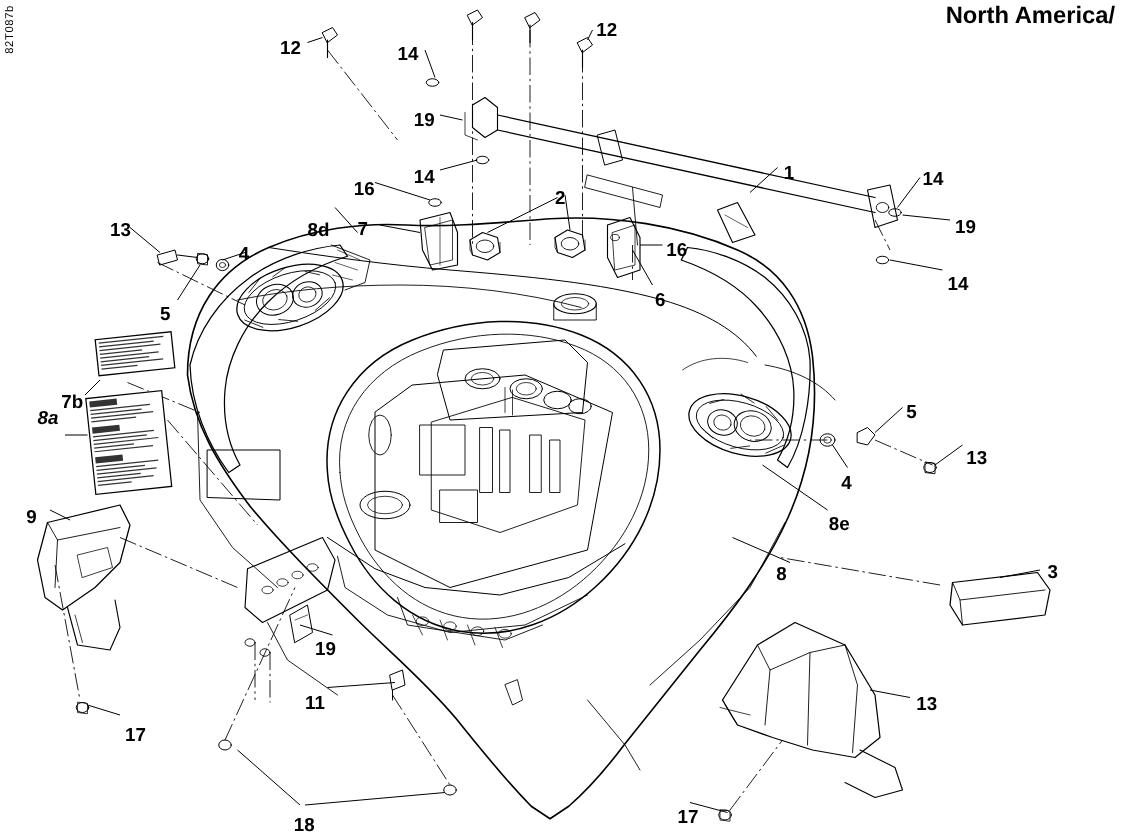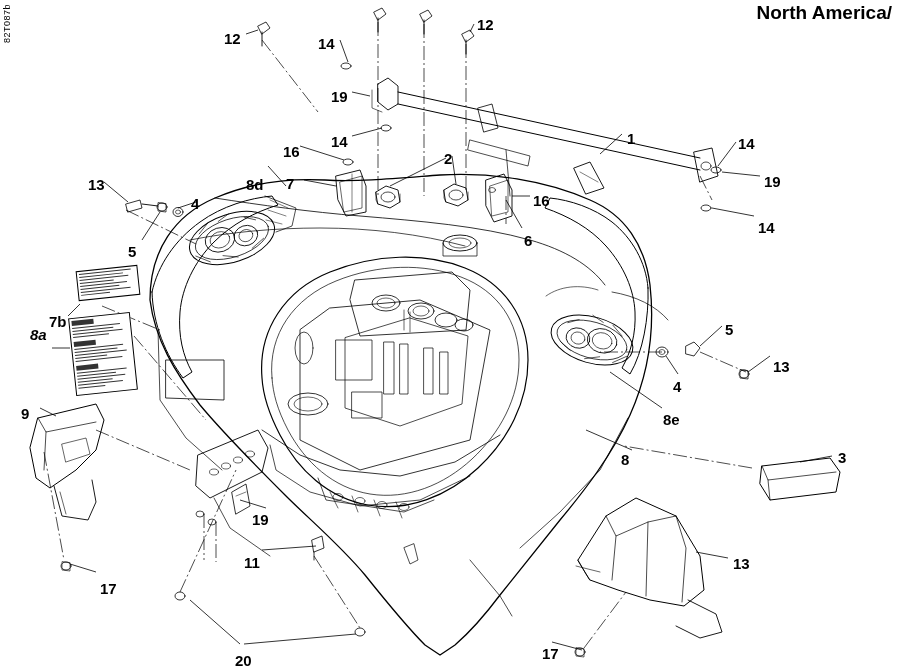--- a/index.html
+++ b/index.html
@@ -410,15 +410,15 @@
   <div class="callout" style="left:30px; top:326px;font-style:italic;">8a</div>
   <div class="callout" style="left:663px; top:411px;">8e</div>
   <div class="callout" style="left:21px; top:405px;">9</div>
   <div class="callout" style="left:621px; top:451px;">8</div>
   <div class="callout" style="left:838px; top:449px;">3</div>
   <div class="callout" style="left:252px; top:511px;">19</div>
   <div class="callout" style="left:244px; top:554px;">11</div>
   <div class="callout" style="left:733px; top:555px;">13</div>
   <div class="callout" style="left:100px; top:580px;">17</div>
   <div class="callout" style="left:542px; top:645px;">17</div>
-  <div class="callout" style="left:235px; top:652px;">20</div>
+  <div class="callout" style="left:235px; top:652px;">18</div>
 
 </div>
 
 </body></html>

